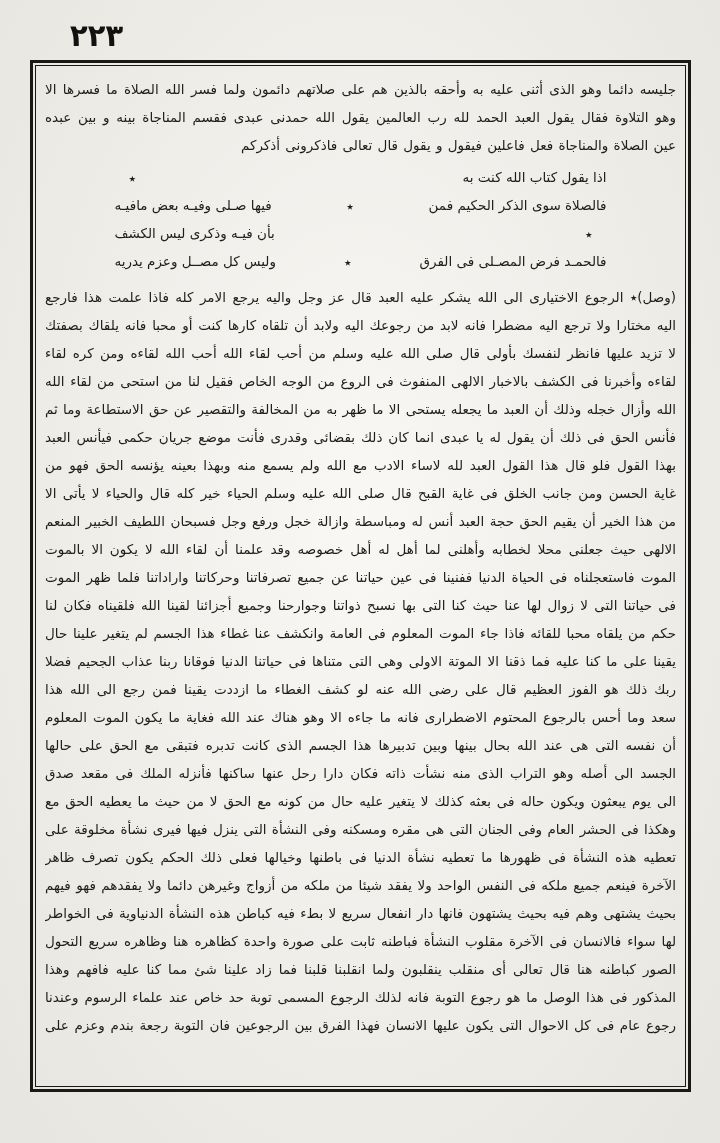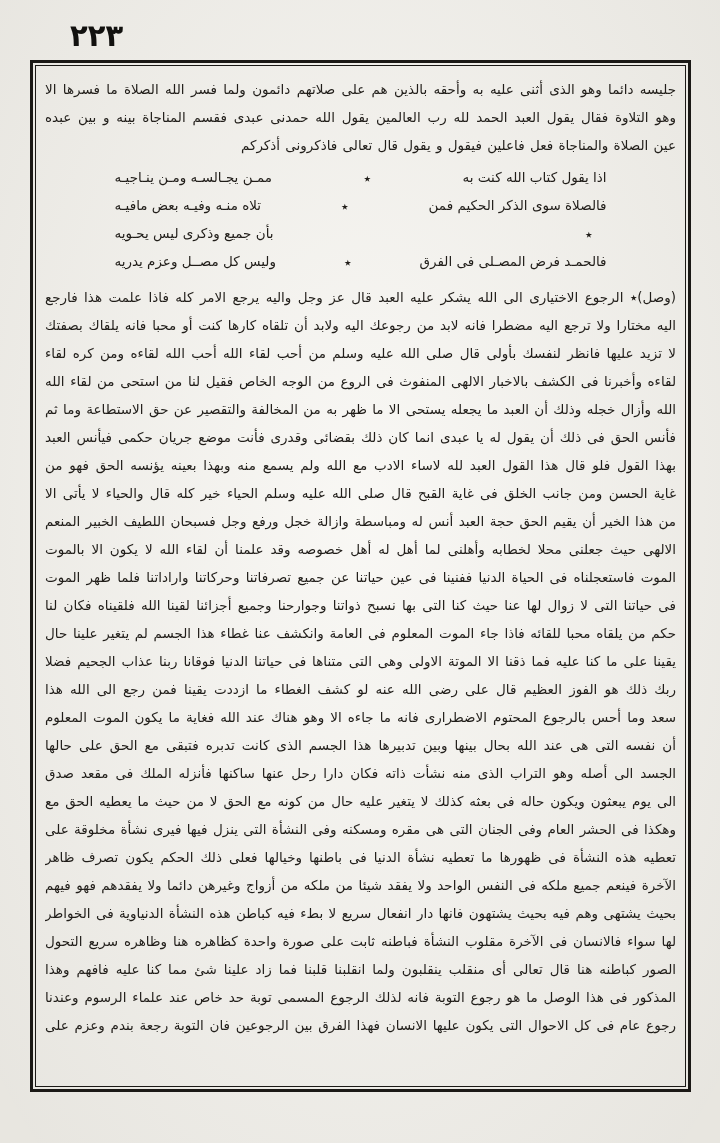--- a/index.html
+++ b/index.html
@@ -92,30 +92,29 @@
     <div class="header-block">
         <div class="tline">جليسه دائما وهو الذى أثنى عليه به وأحقه بالذين هم على صلاتهم دائمون ولما فسر الله الصلاة ما فسرها الا بالذكر</div>
         <div class="tline">وهو التلاوة فقال يقول العبد الحمد لله رب العالمين يقول الله حمدنى عبدى فقسم المناجاة بينه و بين عبده فالمناجاة هى</div>
         <div class="tline">عين الصلاة والمناجاة فعل فاعلين فيقول و يقول قال تعالى فاذكرونى أذكركم</div>
       </div>
 
     <div class="poetry-block">
         <div class="verse">
         <span class="hemi">اذا يقول كتاب الله كنت به</span>
         <span class="star">٭</span>
-        <span class="hemi">ممـن يجـالسـه ومـن ينـاجيـه</span>
       </div>
         <div class="verse">
         <span class="hemi">فالصلاة سوى الذكر الحكيم فمن</span>
         <span class="star">٭</span>
-        <span class="hemi">تلاه منـه وفيـه بعض مافيـه</span>
+        <span class="hemi">فيها صـلى وفيـه بعض مافيـه</span>
       </div>
         <div class="verse">
         <span class="star">٭</span>
-        <span class="hemi">بأن جميع وذكرى ليس يحـويه</span>
+        <span class="hemi">بأن فيـه وذكرى ليس الكشف</span>
       </div>
         <div class="verse">
         <span class="hemi">فالحمـد فرض المصـلى فى الفرق</span>
         <span class="star">٭</span>
         <span class="hemi">وليس كل مصــل وعزم يدريه</span>
       </div>
       </div>
 
     <div class="body-block">
         <div class="tline">(وصل)٭ الرجوع الاختيارى الى الله يشكر عليه العبد قال عز وجل واليه يرجع الامر كله فاذا علمت هذا فارجع</div>

